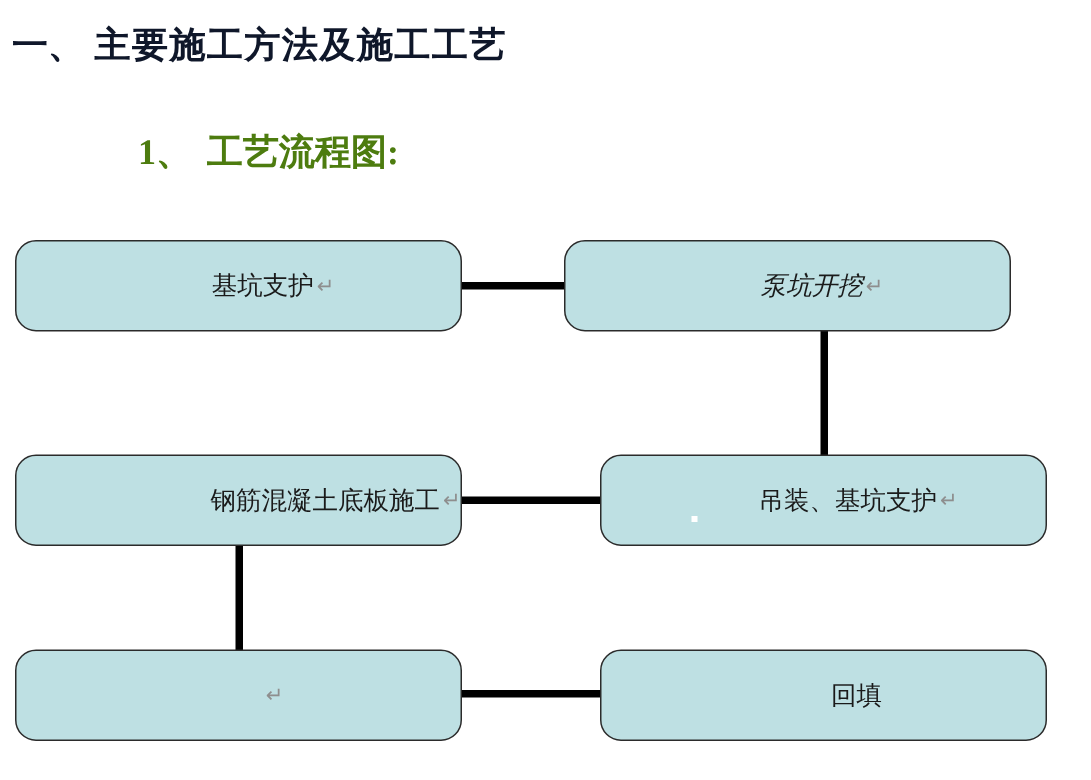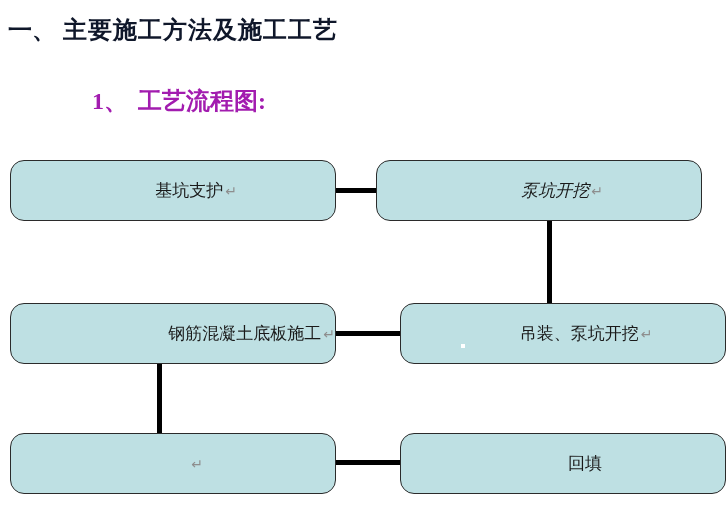--- a/index.html
+++ b/index.html
@@ -23,27 +23,27 @@
     letter-spacing: 1px;
   }
   .heading .num { margin-right: 7px; letter-spacing: 0; }
   .subheading {
     position: absolute;
     left: 92px;
     top: 85px;
     margin: 0;
     font-size: 24px;
     font-weight: bold;
-    color: #a21caf;
+    color: #4d7c0f;
     white-space: nowrap;
   }
   .subheading .num { margin-right: 10px; }
   .node {
     position: absolute;
-    width: 326px;
+    width: 298px;
     height: 61px;
     box-sizing: border-box;
     background: #bee0e3;
     border: 1.5px solid #2b2b2b;
     border-radius: 14px;
     display: flex;
     align-items: center;
     justify-content: center;
     padding-left: 46px; 
     font-size: 17px;
@@ -103,21 +103,21 @@
     <span>泵坑开挖</span>
       <span class="mark">↵</span>
   </div>
 
   <div class="node" id="n3">
     <span>钢筋混凝土底板施工</span>
       <span class="mark">↵</span>
   </div>
 
   <div class="node" id="n4">
-    <span>吊装、泵坑开挖</span>
+    <span>吊装、基坑支护</span>
       <span class="mark">↵</span>
   </div>
 
   <div class="node" id="n5">
       <span class="mark">↵</span>
   </div>
 
   <div class="node" id="n6">
     <span>回填</span>
       <span class="mark"></span>

